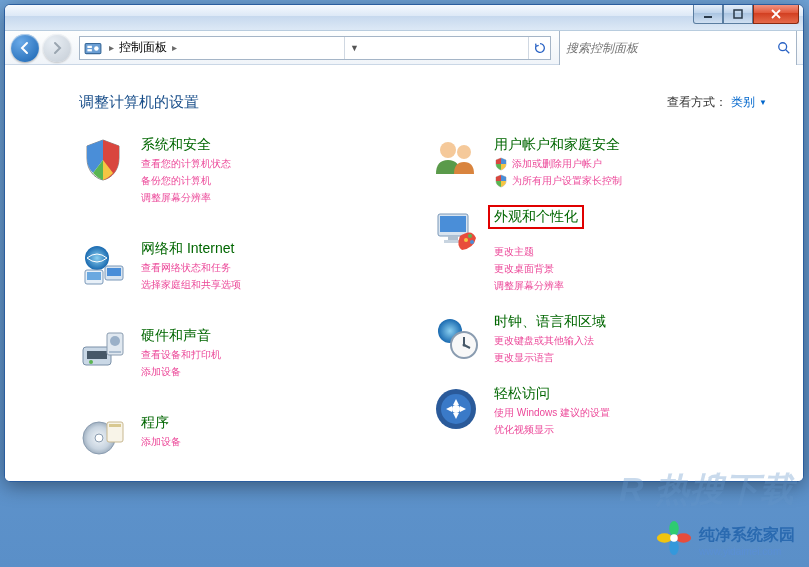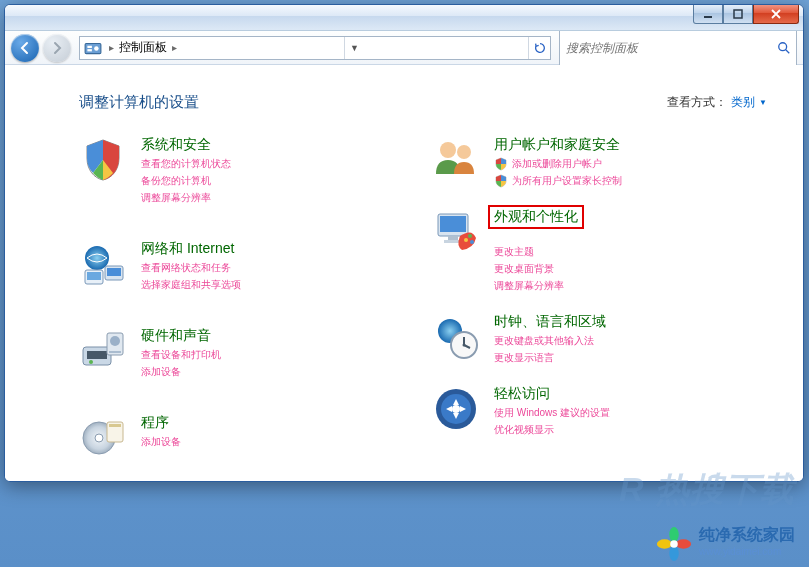--- a/index.html
+++ b/index.html
@@ -40,21 +40,21 @@
   .cat-body{min-width:0;}
   .cat-title{color:#006600;font-size:14px;cursor:pointer;margin-bottom:3px;}
   .cat-links{display:flex;flex-direction:column;gap:3px;}
   .cat-link{color:#ec4899;font-size:10px;cursor:pointer;display:flex;align-items:center;gap:4px;}
   .shield{display:inline-flex;width:14px;height:14px;}
 
   .highlighted{border:2px solid #e00000;padding:1px 4px;margin:-3px -6px 16px -6px;}
 
   
   .wm1{position:absolute;right:14px;bottom:54px;font-size:34px;font-weight:bold;color:rgba(100,150,200,.35);font-style:italic;pointer-events:none;letter-spacing:1px;}
-  .wm2{position:absolute;right:14px;bottom:4px;display:flex;align-items:flex-start;gap:6px;font-size:16px;color:#2a6ab0;pointer-events:none;}
+  .wm2{position:absolute;right:14px;bottom:10px;display:flex;align-items:flex-end;gap:6px;font-size:16px;color:#2a6ab0;pointer-events:none;}
   .wm2 .sub{font-size:10px;color:#5a8fd4;display:block;}
   .wm-logo{width:38px;height:38px;}
 </style>
 </head>
 <body>
 
 <div class="window">
   <div class="titlebar">
     <div class="win-buttons">
       <div class="win-btn">

